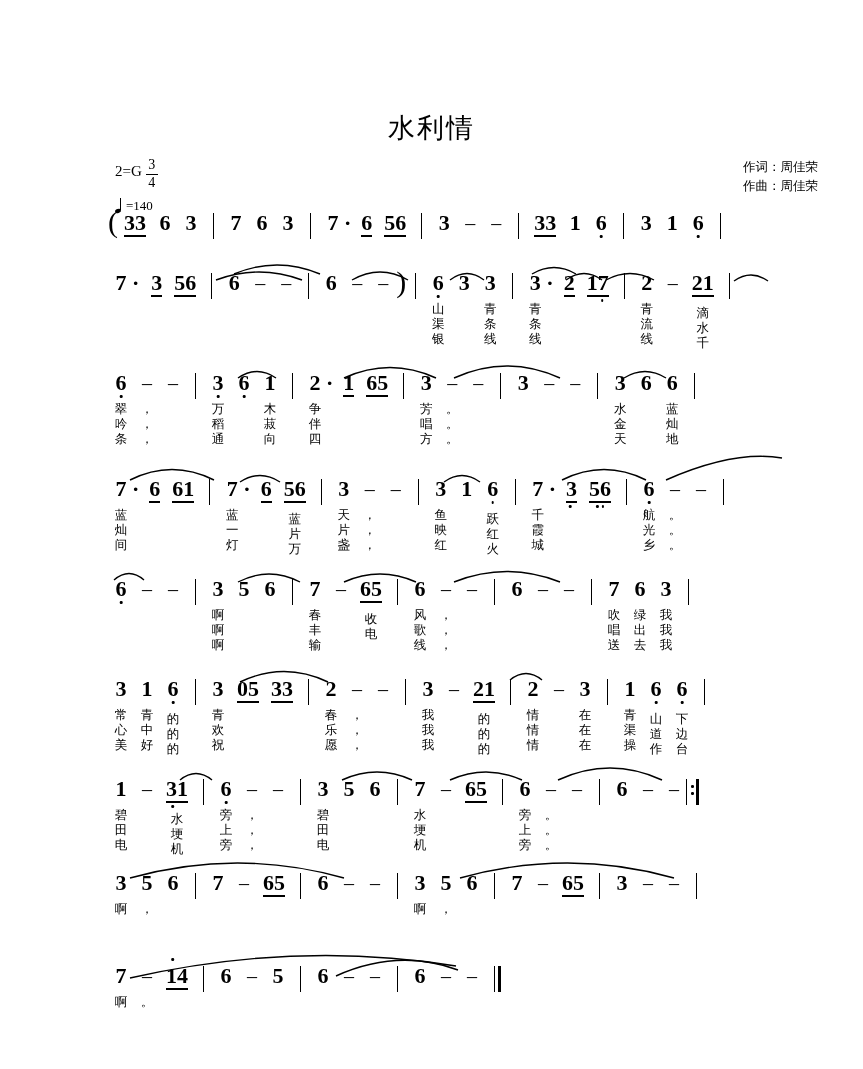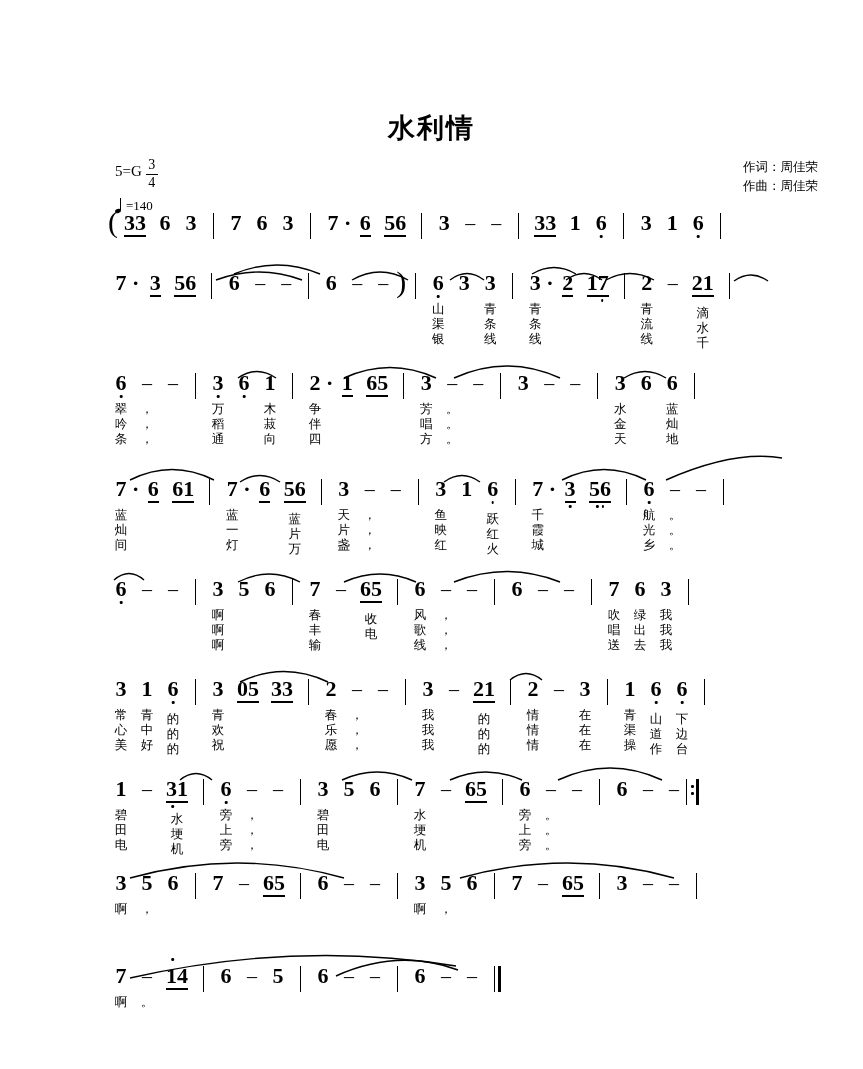--- a/index.html
+++ b/index.html
@@ -22,21 +22,21 @@
   }
 
   
   .title {
     position: absolute;
     top: 110px;
     left: 0;
     width: 863px;
     text-align: center;
     font-size: 27px;
-    font-weight: bold;
+    font-weight: normal;
     letter-spacing: 2px;
     font-family: "DejaVu Sans", sans-serif;
   }
   .meta-left {
     position: absolute;
     left: 115px;
     top: 158px;
     font-size: 13px;
     font-family: "Liberation Serif", serif;
   }
@@ -179,21 +179,21 @@
     font-family: "Liberation Serif", serif;
     line-height: 22px;
     letter-spacing: 0px;
     white-space: nowrap;
   }
   .note.dash .glyph {
     font-weight: normal;
     font-size: 20px;
   }
   .note.beam1 .glyph { border-bottom: 2px solid #000; padding-bottom: 1px; }
-  .note.beam1 { margin-bottom: 16px; }
+  .note.beam1 { margin-bottom: 16px; align-items: flex-end; }
 
   
   .oct-low, .oct-high {
     position: absolute;
     left: 50%;
     transform: translateX(-50%);
     display: flex;
     gap: 3px;
   }
   .oct-low { top: 23px; }
@@ -248,21 +248,21 @@
 </style>
 </head>
 <body>
 
 <div class="sheet">
 
   <div class="title">水利情</div>
 
   <div class="meta-left">
     <div class="keyrow">
-      <span class="keysig">5=G</span>
+      <span class="keysig">2=G</span>
       <span class="timesig">
         <span class="num">3</span>
         <span class="bar-line"></span>
         <span class="num">4</span>
       </span>
     </div>
     <div class="tempo">
       <span class="quarter-note"></span>
       <span>=140</span>
     </div>

